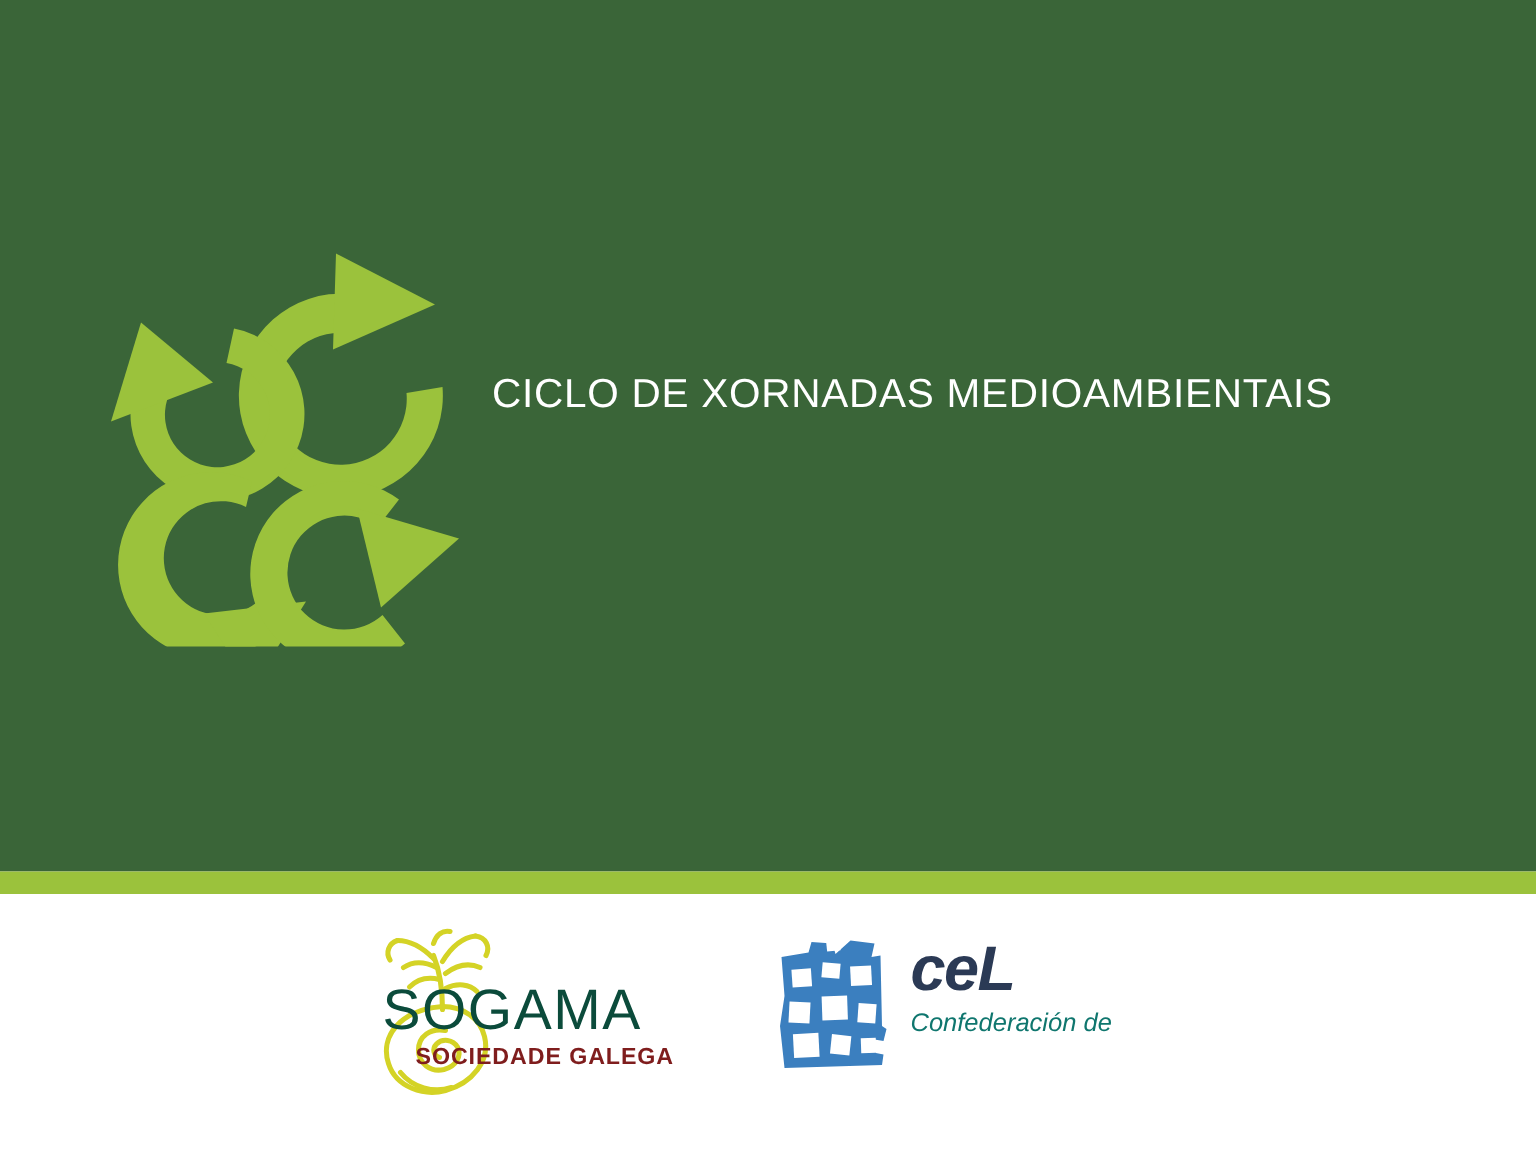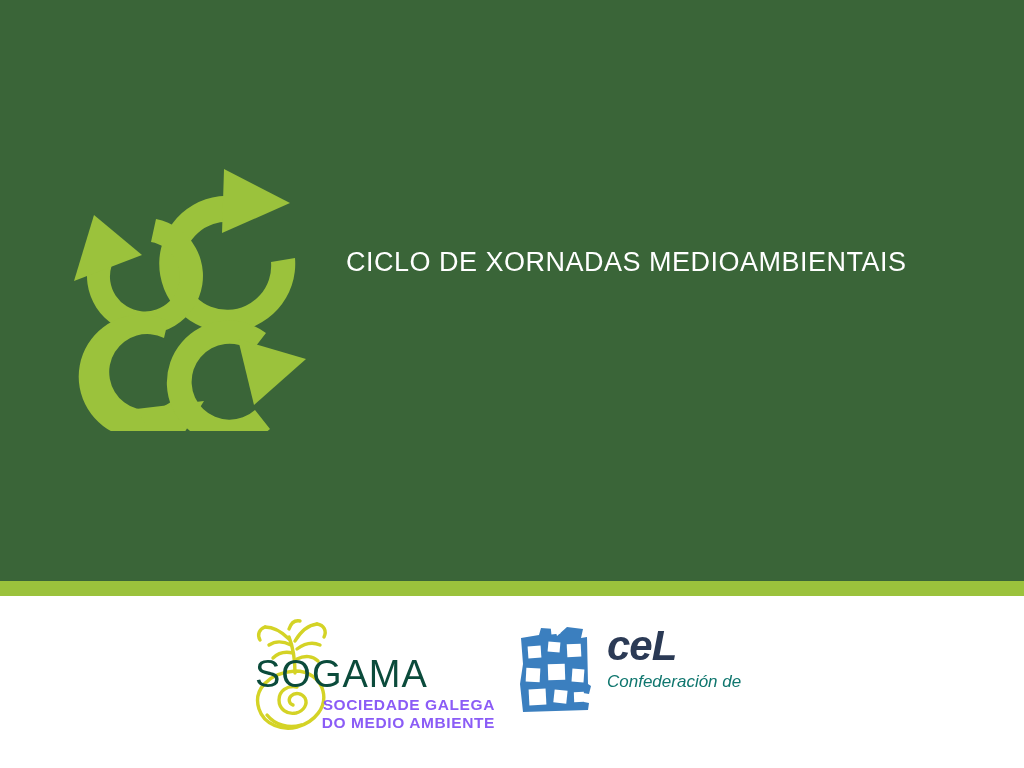--- a/index.html
+++ b/index.html
@@ -46,21 +46,21 @@
   .recycle-mark {
     position:absolute;
     left:52px; top:163px;
     width:262px; height:268px;
   }
   .recycle-mark svg { display:block; width:100%; height:100%; }
 
   
   .title-block {
     position:absolute;
-    left:346px; top:247px;
+    left:328px; top:247px;
     width:660px;
   }
 
   .eyebrow {
     font-size:27px;
     letter-spacing:0.5px;
     color:#ffffff;
     font-weight:400;
     line-height:1.18;
     white-space:nowrap;
@@ -108,22 +108,21 @@
     font-weight:400;
     line-height:1;
   }
   .sogama-tag {
     margin-top:3px;
     margin-left:22px;
     font-size:15.5px;
     font-weight:700;
     letter-spacing:0.6px;
     line-height:1.18;
-    color:#8b5cf6;
-    text-align:right;
+    color:#7f1d1d;
   }
   .sogama-tag .l2 { margin-left:4px; }
 
   
   .cel-logo {
     position:relative;
     width:295px; height:100px;
     display:flex;
     align-items:flex-start;
     gap:12px;
@@ -222,21 +221,20 @@
             <path d="M52 72 C42 70 34 76 34 85 C34 94 42 100 51 98
                      C59 96 63 89 60 83 C57 78 50 77 46 81 C43 84 44 89 48 90"></path>
             <path d="M22 100 C30 110 44 114 56 110"></path>
           </g>
         </svg>
       </div>
       <div class="sogama-text">
         <div class="sogama-name">SOGAMA</div>
         <div class="sogama-tag">
           <div class="l1">SOCIEDADE GALEGA</div>
-          <div class="l2">DO MEDIO AMBIENTE</div>
         </div>
       </div>
     </div>
 
     <div class="cel-logo">
       <div class="cel-mark">
         <svg viewBox="0 0 78 92" xmlns="http://www.w3.org/2000/svg" aria-hidden="true">
 
           <path d="M4 14 L22 11 L24 4 L38 5 L40 12 L50 3 L66 5 L64 14 L70 13
                    L71 60 L74 62 L72 70 L66 69 L67 78 L72 79 L71 86

